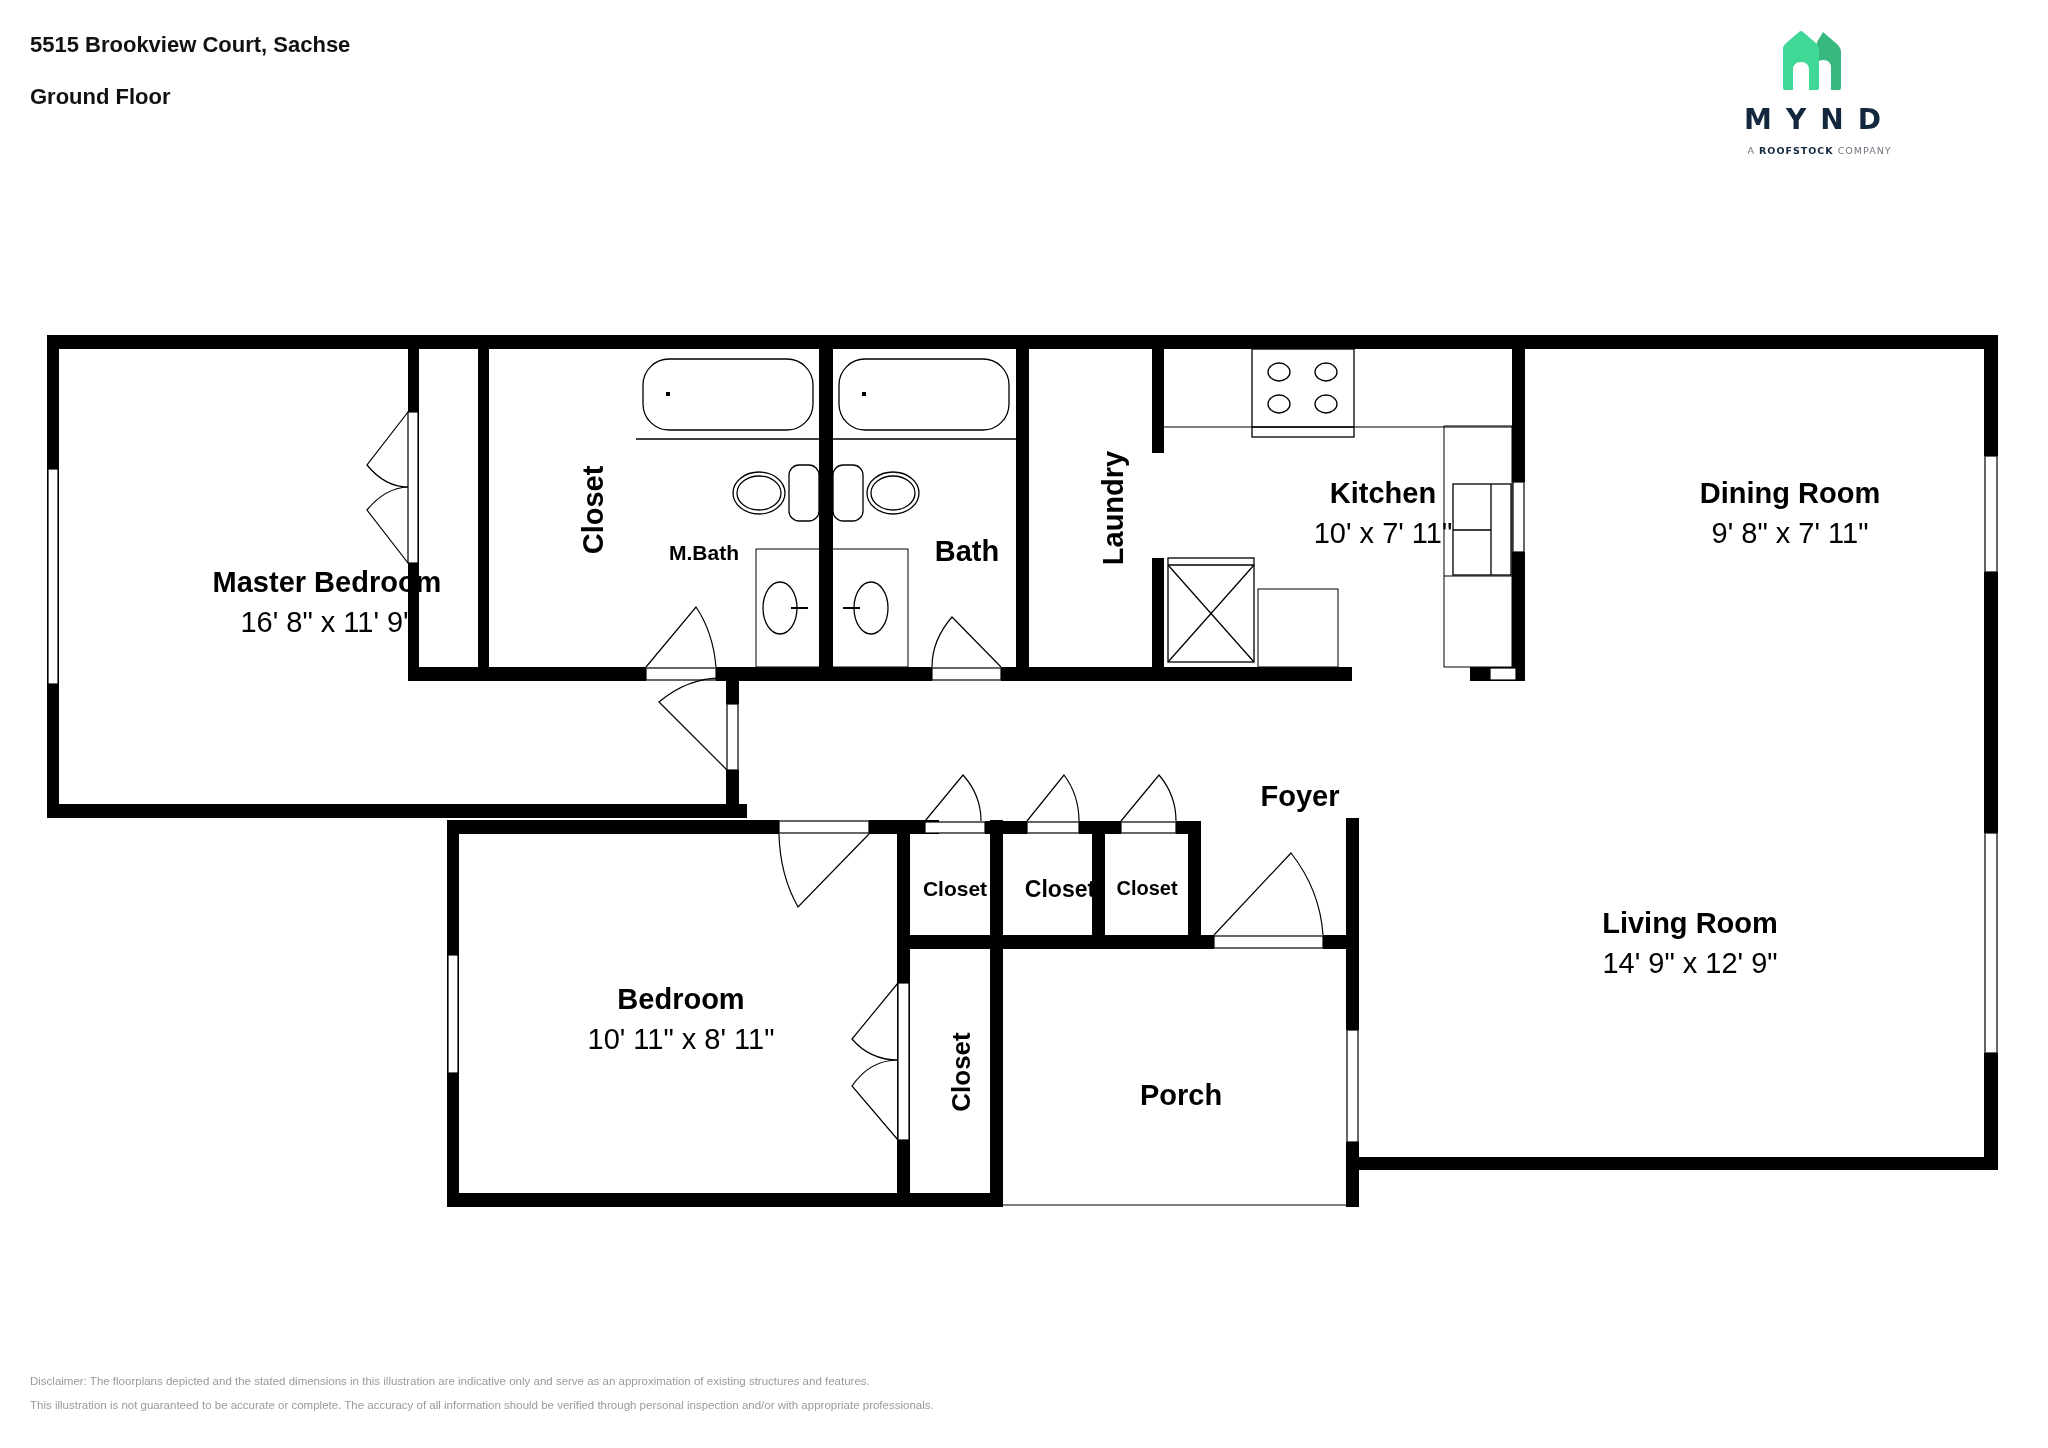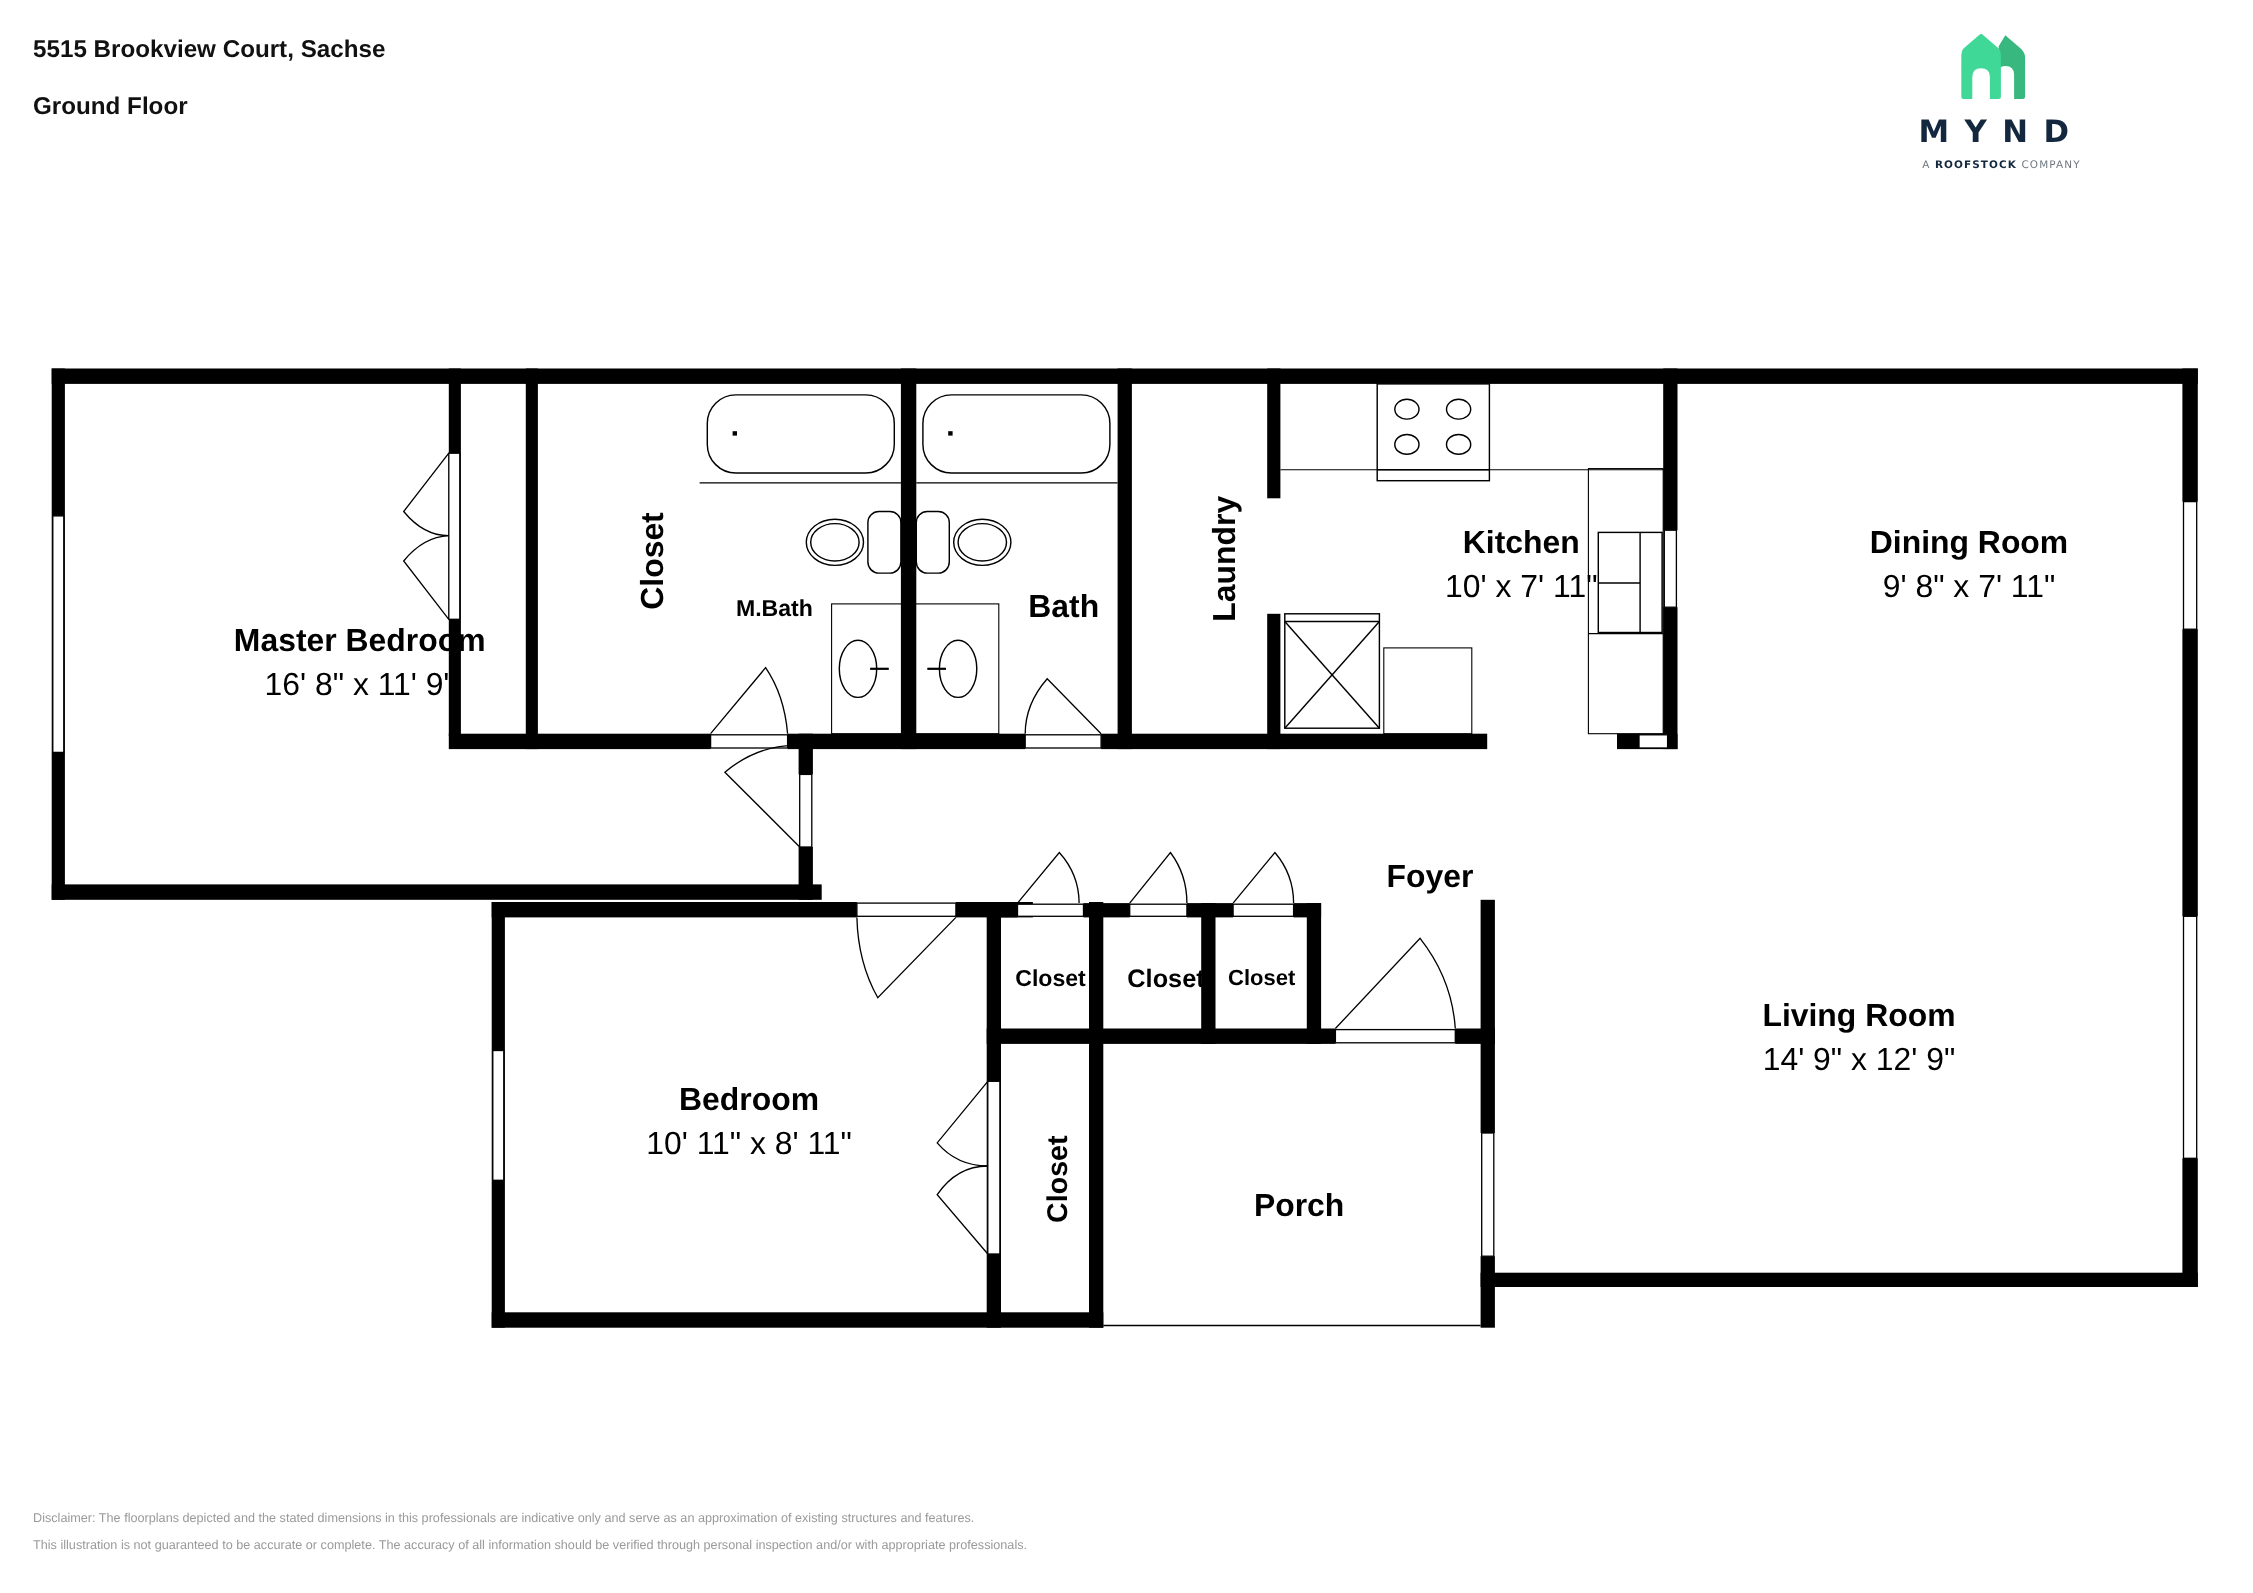--- a/index.html
+++ b/index.html
@@ -231,14 +231,14 @@
     <text class="cs" x="955" y="896" text-anchor="middle">Closet</text>
     <text class="rn" x="1060" y="897" text-anchor="middle" style="font-size:23px">Closet</text>
     <text class="cs" x="1147" y="895" text-anchor="middle" style="font-size:20px">Closet</text>
 
     <text class="rn" transform="translate(970,1072) rotate(-90)" text-anchor="middle" style="font-size:26px">Closet</text>
 
     <text class="rn" x="1181" y="1105" text-anchor="middle">Porch</text>
   </g>
 </svg>
 
-<div class="disc" id="disc1">Disclaimer: The floorplans depicted and the stated dimensions in this professionals are indicative only and serve as an approximation of existing structures and features.</div>
+<div class="disc" id="disc1">Disclaimer: The floorplans depicted and the stated dimensions in this illustration are indicative only and serve as an approximation of existing structures and features.</div>
 <div class="disc" id="disc2">This illustration is not guaranteed to be accurate or complete. The accuracy of all information should be verified through personal inspection and/or with appropriate professionals.</div>
 
 </body></html>

